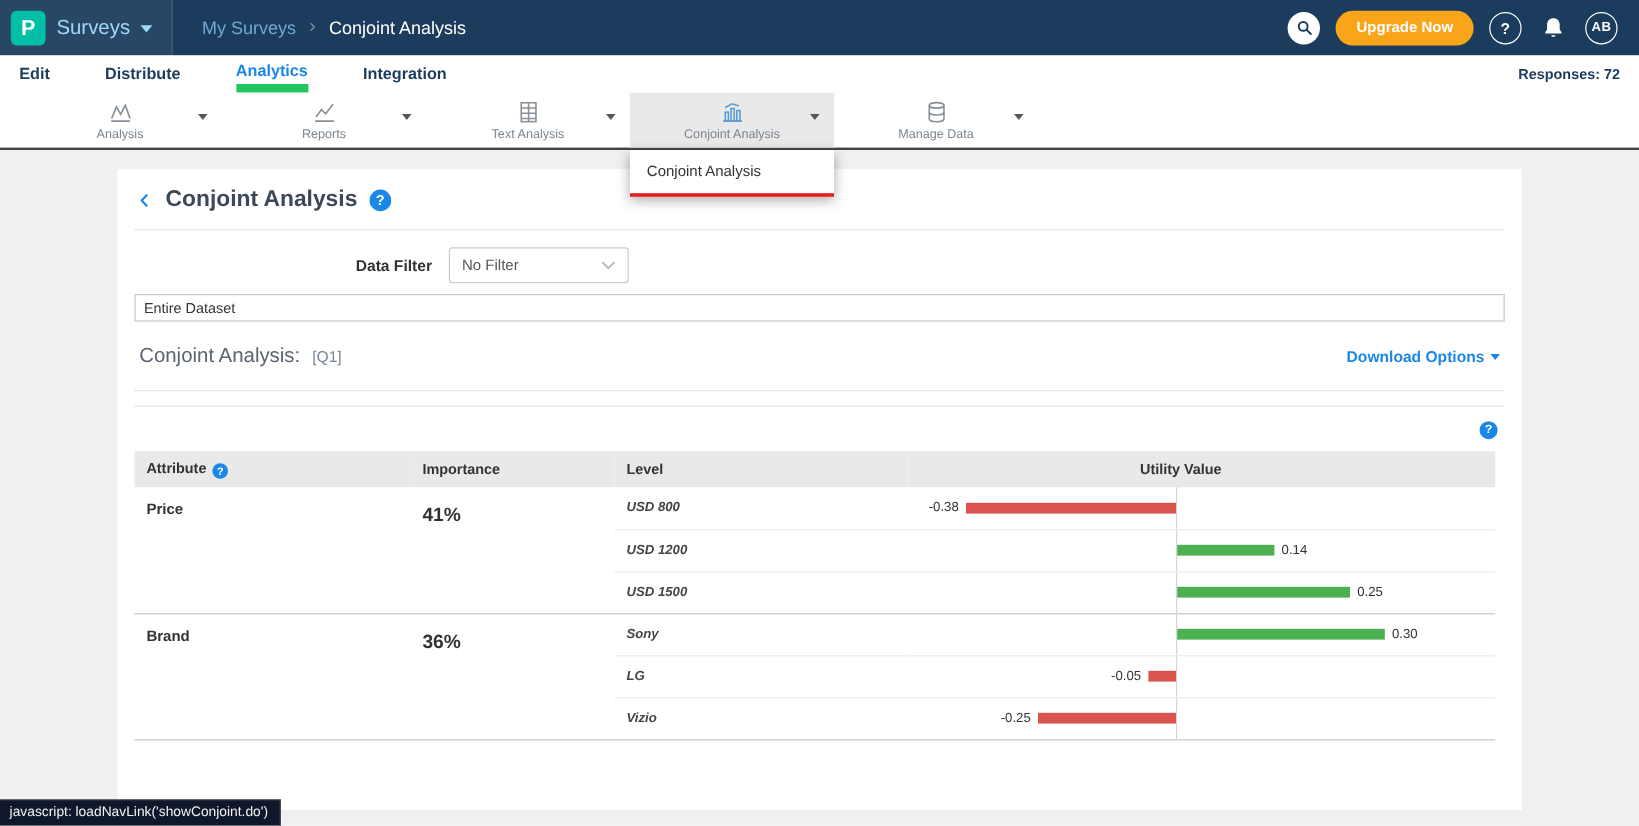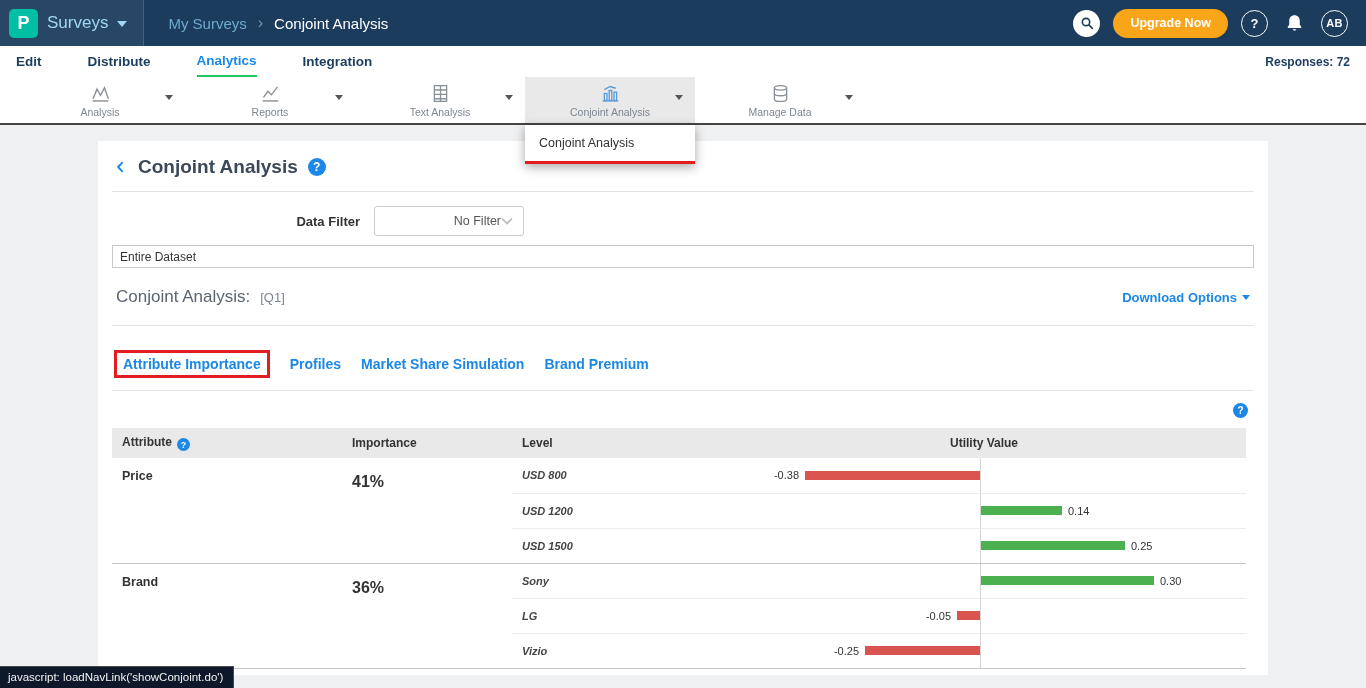--- a/index.html
+++ b/index.html
@@ -28,21 +28,21 @@
   .outline-btn { border:1.5px solid #fff; color:#fff; font-weight:bold; font-size:13px; }
   .upgrade-btn { background:#f9a51a; color:#fff; font-weight:bold; font-size:12.5px; height:29px;
                  padding:0 17px; border-radius:15px; border:none; display:flex; align-items:center; cursor:pointer; }
   .bell-btn svg { width:21px; height:21px; color:#fff; }
   .avatar { font-size:11px; letter-spacing:0.3px; }
 
   
   .subnav { height:31px; background:#fff; display:flex; align-items:stretch; padding:0 16px; gap:34px;
             position:relative; z-index:45; }
   .subnav-item { font-size:13.5px; font-weight:bold; color:#1b3c5d; display:flex; align-items:center; cursor:pointer; }
-  .subnav-item.active { color:#1b87e6; border-bottom:2px solid #22c55e; }
+  .subnav-item.active { color:#1b87e6; border-bottom:7px solid #22c55e; }
   .responses { margin-left:auto; font-size:12px; font-weight:bold; color:#1b3c5d; align-self:center; }
 
   
   .toolbar { height:48px; background:#fff; border-bottom:2px solid #454545; display:flex;
              padding-left:15px; position:relative; z-index:40; }
   .tb-item { width:170px; height:100%; position:relative; display:flex; flex-direction:column;
              align-items:center; justify-content:center; cursor:pointer; color:#8a9097; }
   .tb-item.active { background:#e9e9e9; }
   .tb-item.active .tb-icon { color:#5b9bd5; }
   .tb-icon svg { width:21px; height:21px; display:block; }
@@ -63,21 +63,21 @@
   .back-icon svg { width:14px; height:14px; display:block; cursor:pointer; }
   .page-title { font-size:19px; color:#3c4858; }
   .help-badge { width:18px; height:18px; border-radius:50%; background:#1b87e6; color:#fff; font-size:12px;
                 font-weight:bold; display:flex; align-items:center; justify-content:center; cursor:pointer; flex:0 0 auto; }
   .help-badge.small { width:15px; height:15px; font-size:10px; }
   .help-badge.tiny { width:13px; height:13px; font-size:9px; display:inline-flex; vertical-align:-2px; margin-left:5px; }
 
   .filter-row { display:flex; align-items:center; margin-top:14px; }
   .filter-label { width:248px; text-align:right; font-size:13px; font-weight:bold; color:#333; }
   .select { margin-left:14px; width:150px; height:30px; border:1px solid #ccc; border-radius:3px;
-            display:flex; align-items:center; justify-content:flex-end; padding:0 10px;
+            display:flex; align-items:center; justify-content:space-between; padding:0 10px;
             font-size:12.5px; color:#555; cursor:pointer; background:#fff; }
   .select svg { width:12px; height:8px; }
 
   .dataset-input { margin-top:9px; width:100%; height:23px; border:1px solid #c9c9c9; font-size:12px;
                    color:#333; padding:0 7px; font-family:inherit; display:block; }
 
   .section-row { display:flex; align-items:center; margin-top:19px; padding:0 4px; }
   .section-title { font-size:17px; color:#5a6570; }
   .section-q { font-size:13px; color:#7a8591; margin-left:10px; }
   .download { margin-left:auto; color:#1b87e6; font-size:13px; font-weight:bold; display:flex;
@@ -253,26 +253,20 @@
       <span class="section-title">Conjoint Analysis:</span>
       <span class="section-q">[Q1]</span>
       <span class="download">
         <span>Download Options</span>
         <span class="dl-caret"></span>
       </span>
     </div>
 
     <div class="divider"></div>
 
-    <div class="tabs">
-        <span class="tab annotated">Attribute Importance</span>
-        <span class="tab">Profiles</span>
-        <span class="tab">Market Share Simulation</span>
-        <span class="tab">Brand Premium</span>
-      </div>
     <div class="tabs-divider"></div>
 
     <div class="table-help">
       <span class="help-badge small">?</span>
     </div>
 
     <table class="utility">
       <colgroup>
           <col style="width:230px">
           <col style="width:170px">

